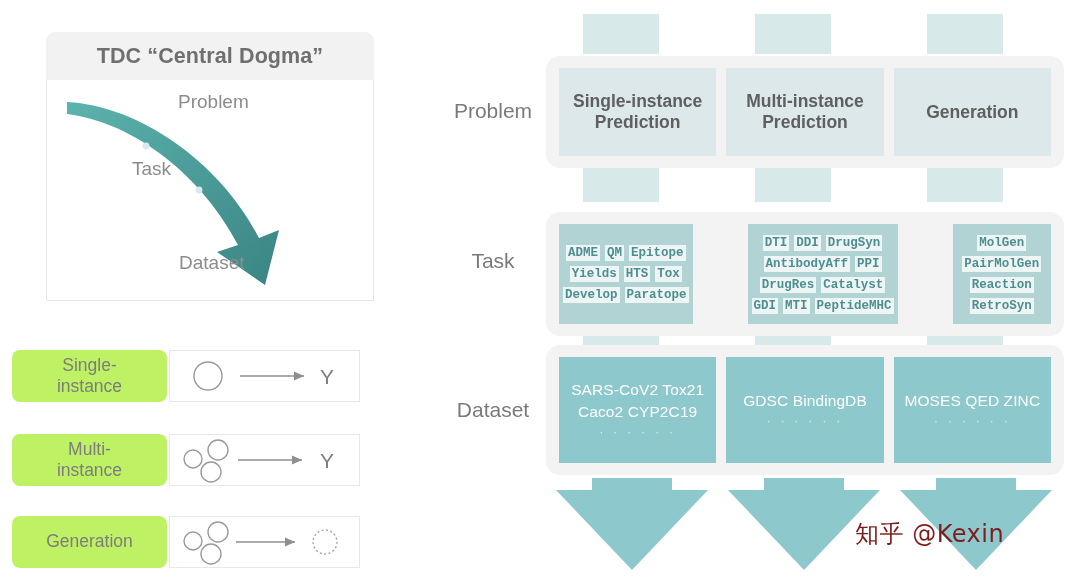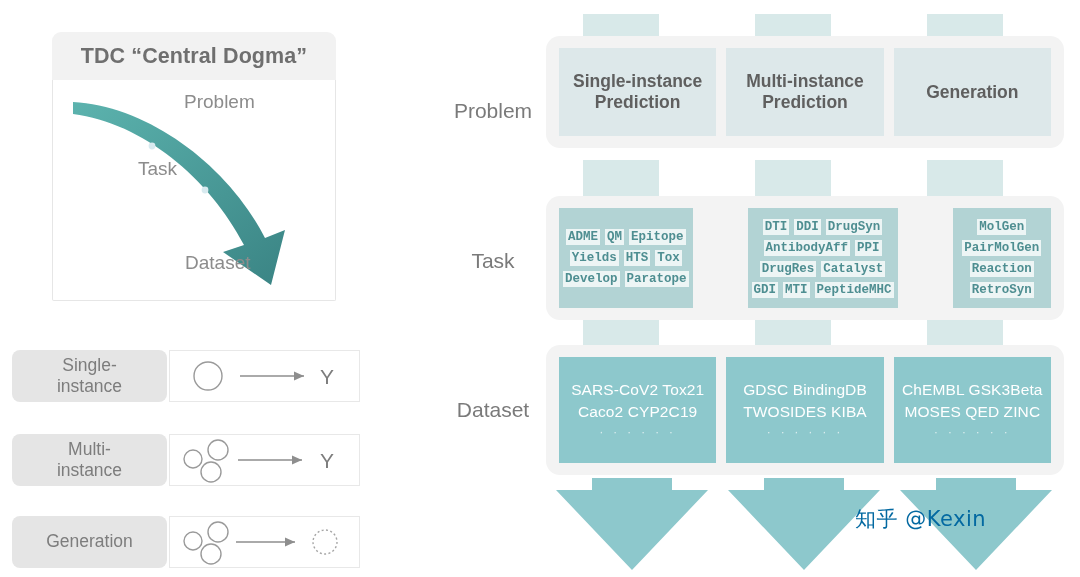--- a/index.html
+++ b/index.html
@@ -18,22 +18,22 @@
 
   
   #left-panel {
     position: absolute;
     left: 0; top: 0;
     width: 420px; height: 577px;
   }
 
   #dogma-card {
     position: absolute;
-    left: 52px; top: 32px;
-    width: 284px;
+    left: 46px; top: 32px;
+    width: 328px;
   }
   #dogma-title {
     background: #f2f2f2;
     border-radius: 9px 9px 0 0;
     height: 48px;
     line-height: 48px;
     text-align: center;
     font-size: 21.5px;
     font-weight: bold;
     color: #6f6f6f;
@@ -65,21 +65,21 @@
     height: 52px;
     display: flex;
     align-items: stretch;
   }
   #legend-row-0 { top: 350px; }
   #legend-row-1 { top: 434px; }
   #legend-row-2 { top: 516px; }
 
   .legend-label {
     width: 155px;
-    background: #e5e5e5;
+    background: #bef264;
     border-radius: 8px;
     display: flex;
     align-items: center;
     justify-content: center;
     text-align: center;
     color: #7d7d7d;
     font-size: 17.5px;
     line-height: 21px;
     box-sizing: border-box;
     padding-bottom: 1px;
@@ -124,22 +124,22 @@
     position: absolute;
     left: 126px;
     width: 518px;
     background: #f3f3f3;
     border-radius: 14px;
     display: flex;
     align-items: stretch;
     box-sizing: border-box;
     padding: 12px 8px;
   }
-  #shell-problem { top: 36px;  height: 112px; }
-  #shell-task    { top: 196px; height: 124px; gap: 45px; }
+  #shell-problem { top: 56px;  height: 112px; }
+  #shell-task    { top: 212px; height: 124px; gap: 45px; }
   #shell-dataset { top: 345px; height: 130px; }
 
   .cell {
     flex: 1;
     margin: 0 5px;
     box-sizing: border-box;
     display: flex;
     align-items: center;
     justify-content: center;
     text-align: center;
@@ -204,23 +204,23 @@
   
   #bottom-arrows {
     position: absolute;
     left: 126px; top: 478px;
     width: 518px; height: 99px;
   }
 
   
   #watermark {
     position: absolute;
-    left: 855px; top: 505px;
-    color: #0369a1;
-    font-size: 21px;
+    left: 855px; top: 518px;
+    color: #7f1d1d;
+    font-size: 24px;
     font-family: "DejaVu Sans", sans-serif;
     letter-spacing: .5px;
     white-space: nowrap;
     pointer-events: none;
   }
 </style>
 </head>
 <body>
 
 <div id="left-panel">
@@ -390,25 +390,23 @@
   </div>
 
   <div class="shell" id="shell-dataset">
     <div class="cell cell-dataset">
       <div class="ds-line">SARS-CoV2  Tox21</div>
       <div class="ds-line">Caco2  CYP2C19</div>
       <div class="ds-dots">· · · · · ·</div>
     </div>
     <div class="cell cell-dataset">
       <div class="ds-line">GDSC  BindingDB</div>
-      <div class="ds-line">TWOSIDES  KIBA</div>
       <div class="ds-dots">· · · · · ·</div>
     </div>
     <div class="cell cell-dataset">
-      <div class="ds-line">ChEMBL  GSK3Beta</div>
       <div class="ds-line">MOSES QED  ZINC</div>
       <div class="ds-dots">· · · · · ·</div>
     </div>
   </div>
 
   <div id="bottom-arrows">
     <svg width="518" height="99" viewBox="0 0 518 99">
       <g>
         <path d="M46,0 L46,12 L10,12 L86,92 L162,12 L126,12 L126,0 Z" fill="#8dc8cc"></path>
       </g>

